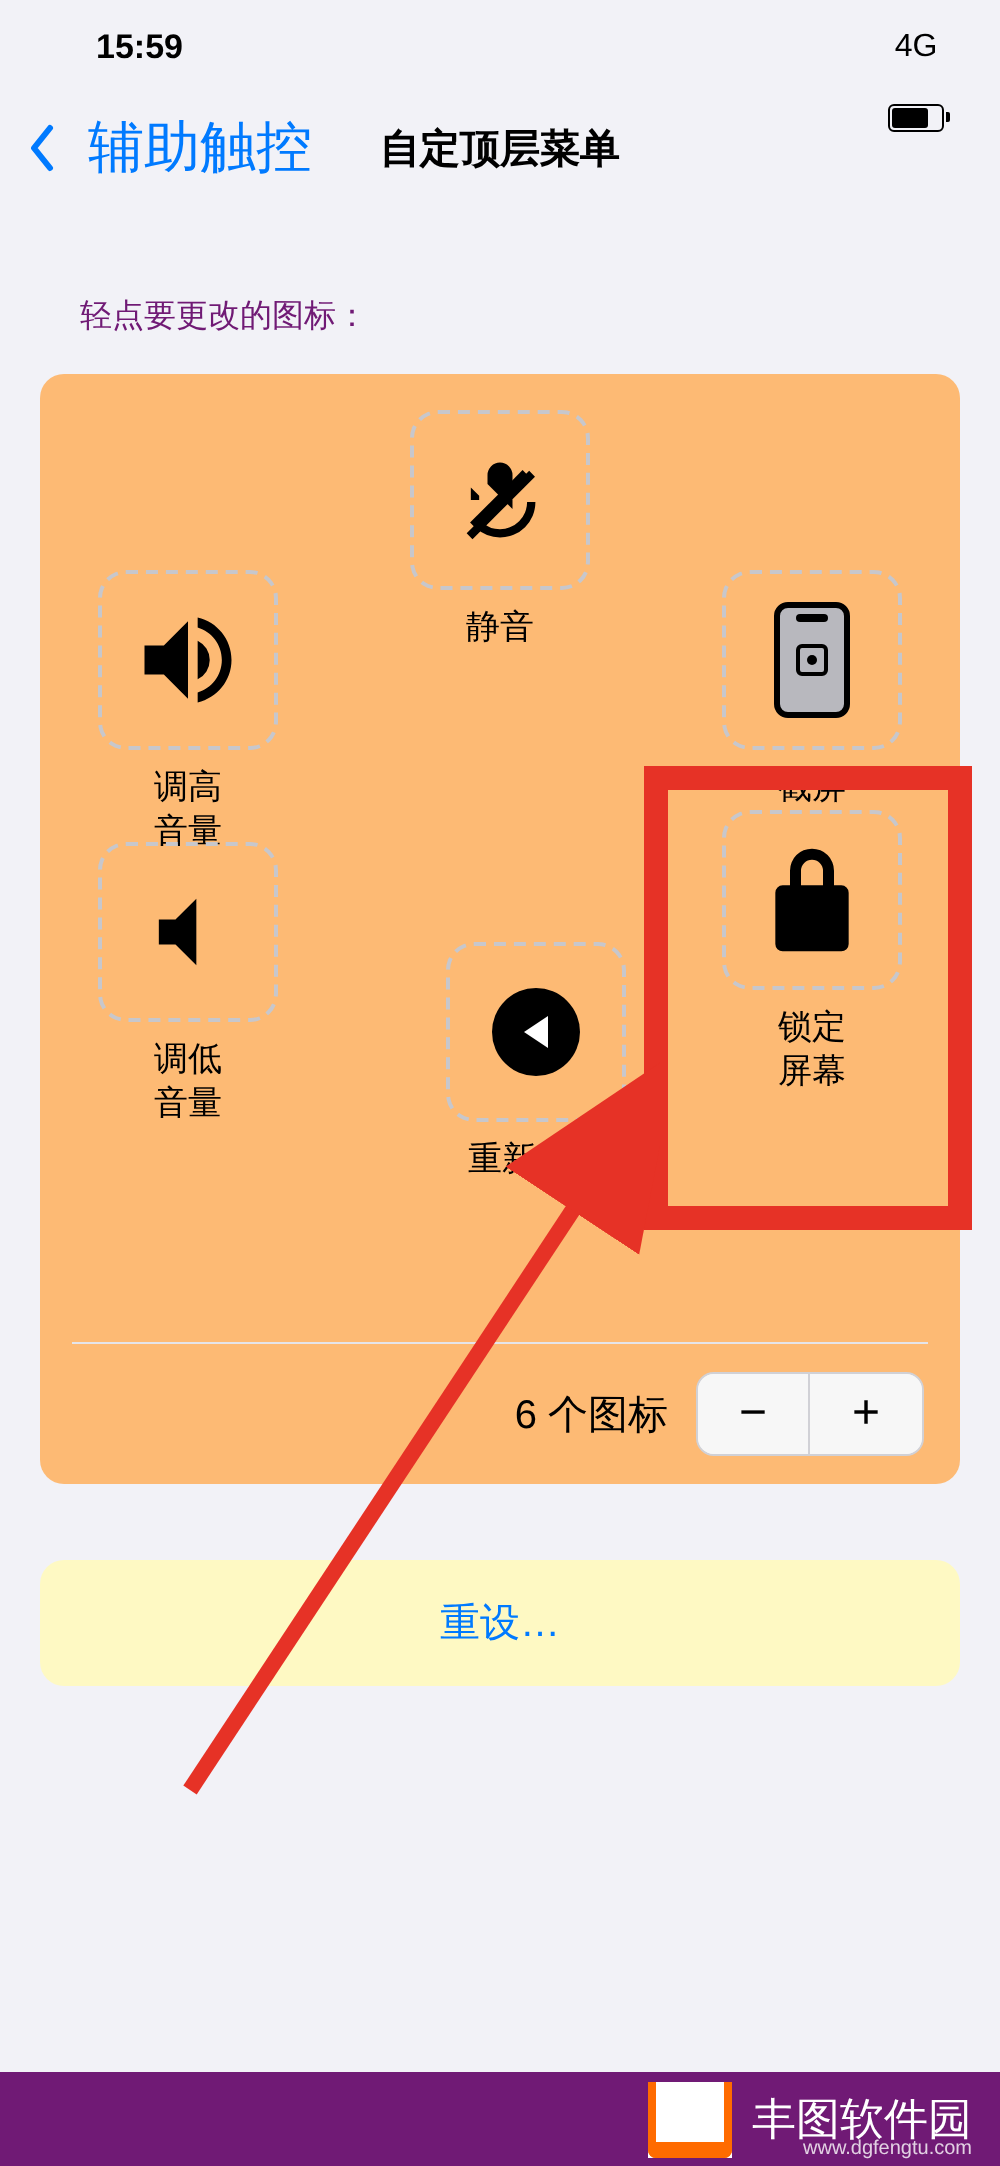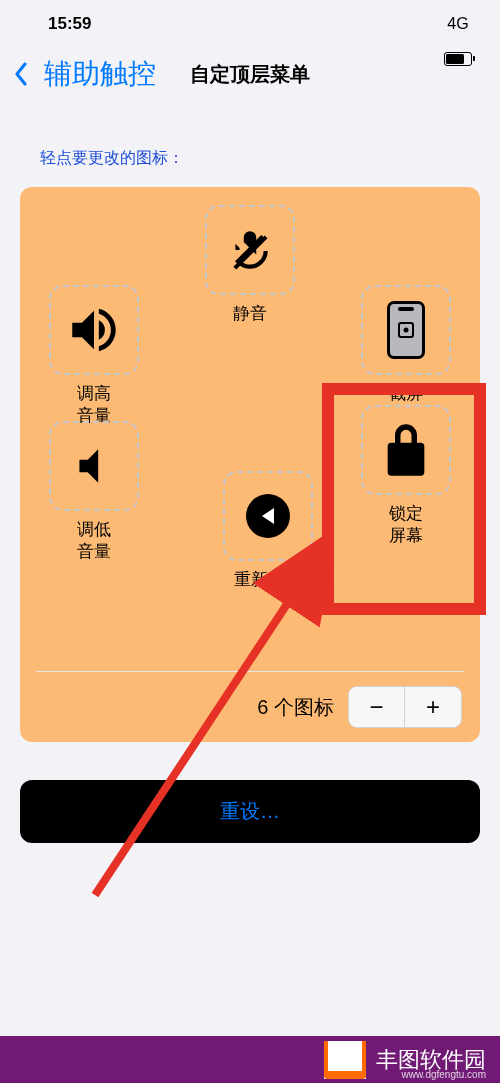--- a/index.html
+++ b/index.html
@@ -74,21 +74,21 @@
       left: 50%;
       transform: translateX(-50%);
       font-size: 20px;
       font-weight: 600;
     }
     .content {
       padding: 0 20px;
     }
     .section-hint {
       font-size: 16px;
-      color: #1d4ed8;
+      color: #701a75;
       margin: 48px 0 18px 20px;
     }
     .card {
       background: #fdba74;
       border-radius: 12px;
       padding: 18px 0 0 0;
       position: relative;
     }
     .icon-grid {
       position: relative;
@@ -151,21 +151,21 @@
       background: #efefef;
     }
     .stepper-btn {
       width: 56px; height: 40px;
       display:flex; align-items:center; justify-content:center;
       font-size: 24px; color:#000;
       background: #f7f7f7;
     }
     .stepper-btn:first-child { border-right:1px solid #d1d1d6; }
     .reset-card {
-      background: #000000;
+      background: #fef9c3;
       border-radius: 12px;
       margin-top: 38px;
       padding: 18px 0;
       text-align: center;
     }
     .reset-label {
       color: #007aff;
       font-size: 20px;
     }
     .arrow-svg {

